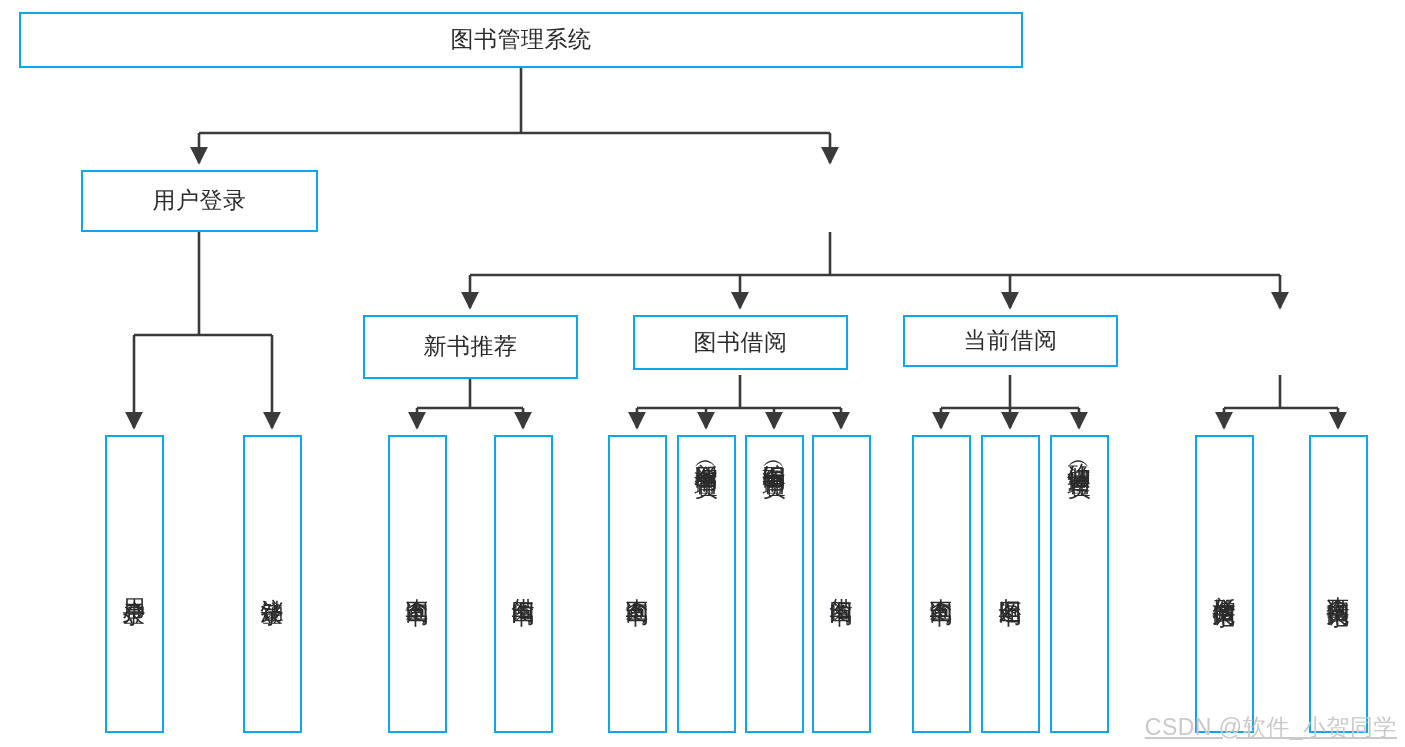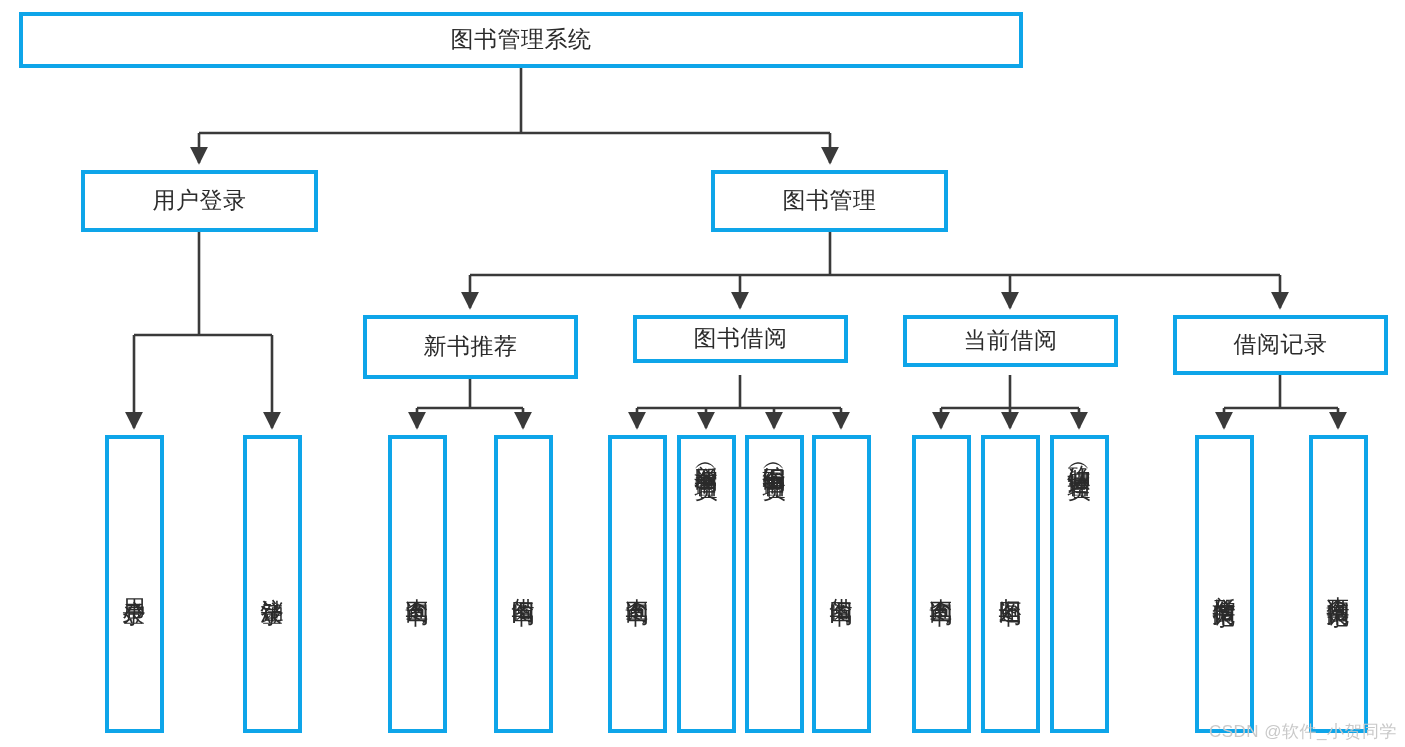--- a/index.html
+++ b/index.html
@@ -21,21 +21,21 @@
     position: absolute;
     left: 0;
     top: 0;
     width: 1405px;
     height: 747px;
   }
   .node {
     position: absolute;
     box-sizing: border-box;
     background: #ffffff;
-    border: 4px solid #0ea5e9;
+    border: 2px solid #0ea5e9;
     display: flex;
     align-items: center;
     justify-content: center;
     color: #2b2b2b;
   }
   .node-label {
     text-align: center;
     line-height: 1.18;
     white-space: pre-wrap;
   }
@@ -56,25 +56,26 @@
     max-height: 100%;
   }
   .node.vertical.centered {
     align-items: center;
     padding-top: 0;
   }
   #watermark {
     position: absolute;
     right: 8px;
     bottom: 4px;
-    font-size: 17px;
+    font-size: 23px;
     color: #c9c9c9;
     letter-spacing: 0.5px;
     user-select: none;
     pointer-events: none;
+    text-decoration: underline;
   }
 </style>
 </head>
 <body>
 
 <div id="canvas">
 
   <svg id="wires" viewBox="0 0 1405 747" xmlns="http://www.w3.org/2000/svg">
     <defs>
       <marker id="arrow" viewBox="0 0 10 10" refX="9" refY="5" markerWidth="7" markerHeight="7" orient="auto-start-reverse">
@@ -129,39 +130,33 @@
   </svg>
 
   <div class="node horizontal" style="left:19px; top:12px; width:1004px; height:56px;">
     <span class="node-label">图书管理系统</span>
   </div>
 
   <div class="node horizontal" style="left:81px; top:170px; width:237px; height:62px;">
     <span class="node-label">用户登录</span>
   </div>
 
-  <div class="node horizontal" style="left:711px; top:170px; width:237px; height:62px;">
-    <span class="node-label">图书管理</span>
-  </div>
 
   <div class="node horizontal" style="left:363px; top:315px; width:215px; height:64px;">
     <span class="node-label">新书推荐</span>
   </div>
 
-  <div class="node horizontal" style="left:633px; top:315px; width:215px; height:48px;">
+  <div class="node horizontal" style="left:633px; top:315px; width:215px; height:55px;">
     <span class="node-label">图书借阅</span>
   </div>
 
   <div class="node horizontal" style="left:903px; top:315px; width:215px; height:52px;">
     <span class="node-label">当前借阅</span>
   </div>
 
-  <div class="node horizontal" style="left:1173px; top:315px; width:215px; height:60px;">
-    <span class="node-label">借阅记录</span>
-  </div>
 
   <div class="node vertical centered" style="left:105px; top:435px; width:59px; height:298px;">
     <span class="node-label">用户登录</span>
   </div>
 
   <div class="node vertical centered" style="left:243px; top:435px; width:59px; height:298px;">
     <span class="node-label">注销登录</span>
   </div>
 
   <div class="node vertical centered" style="left:388px; top:435px; width:59px; height:298px;">

